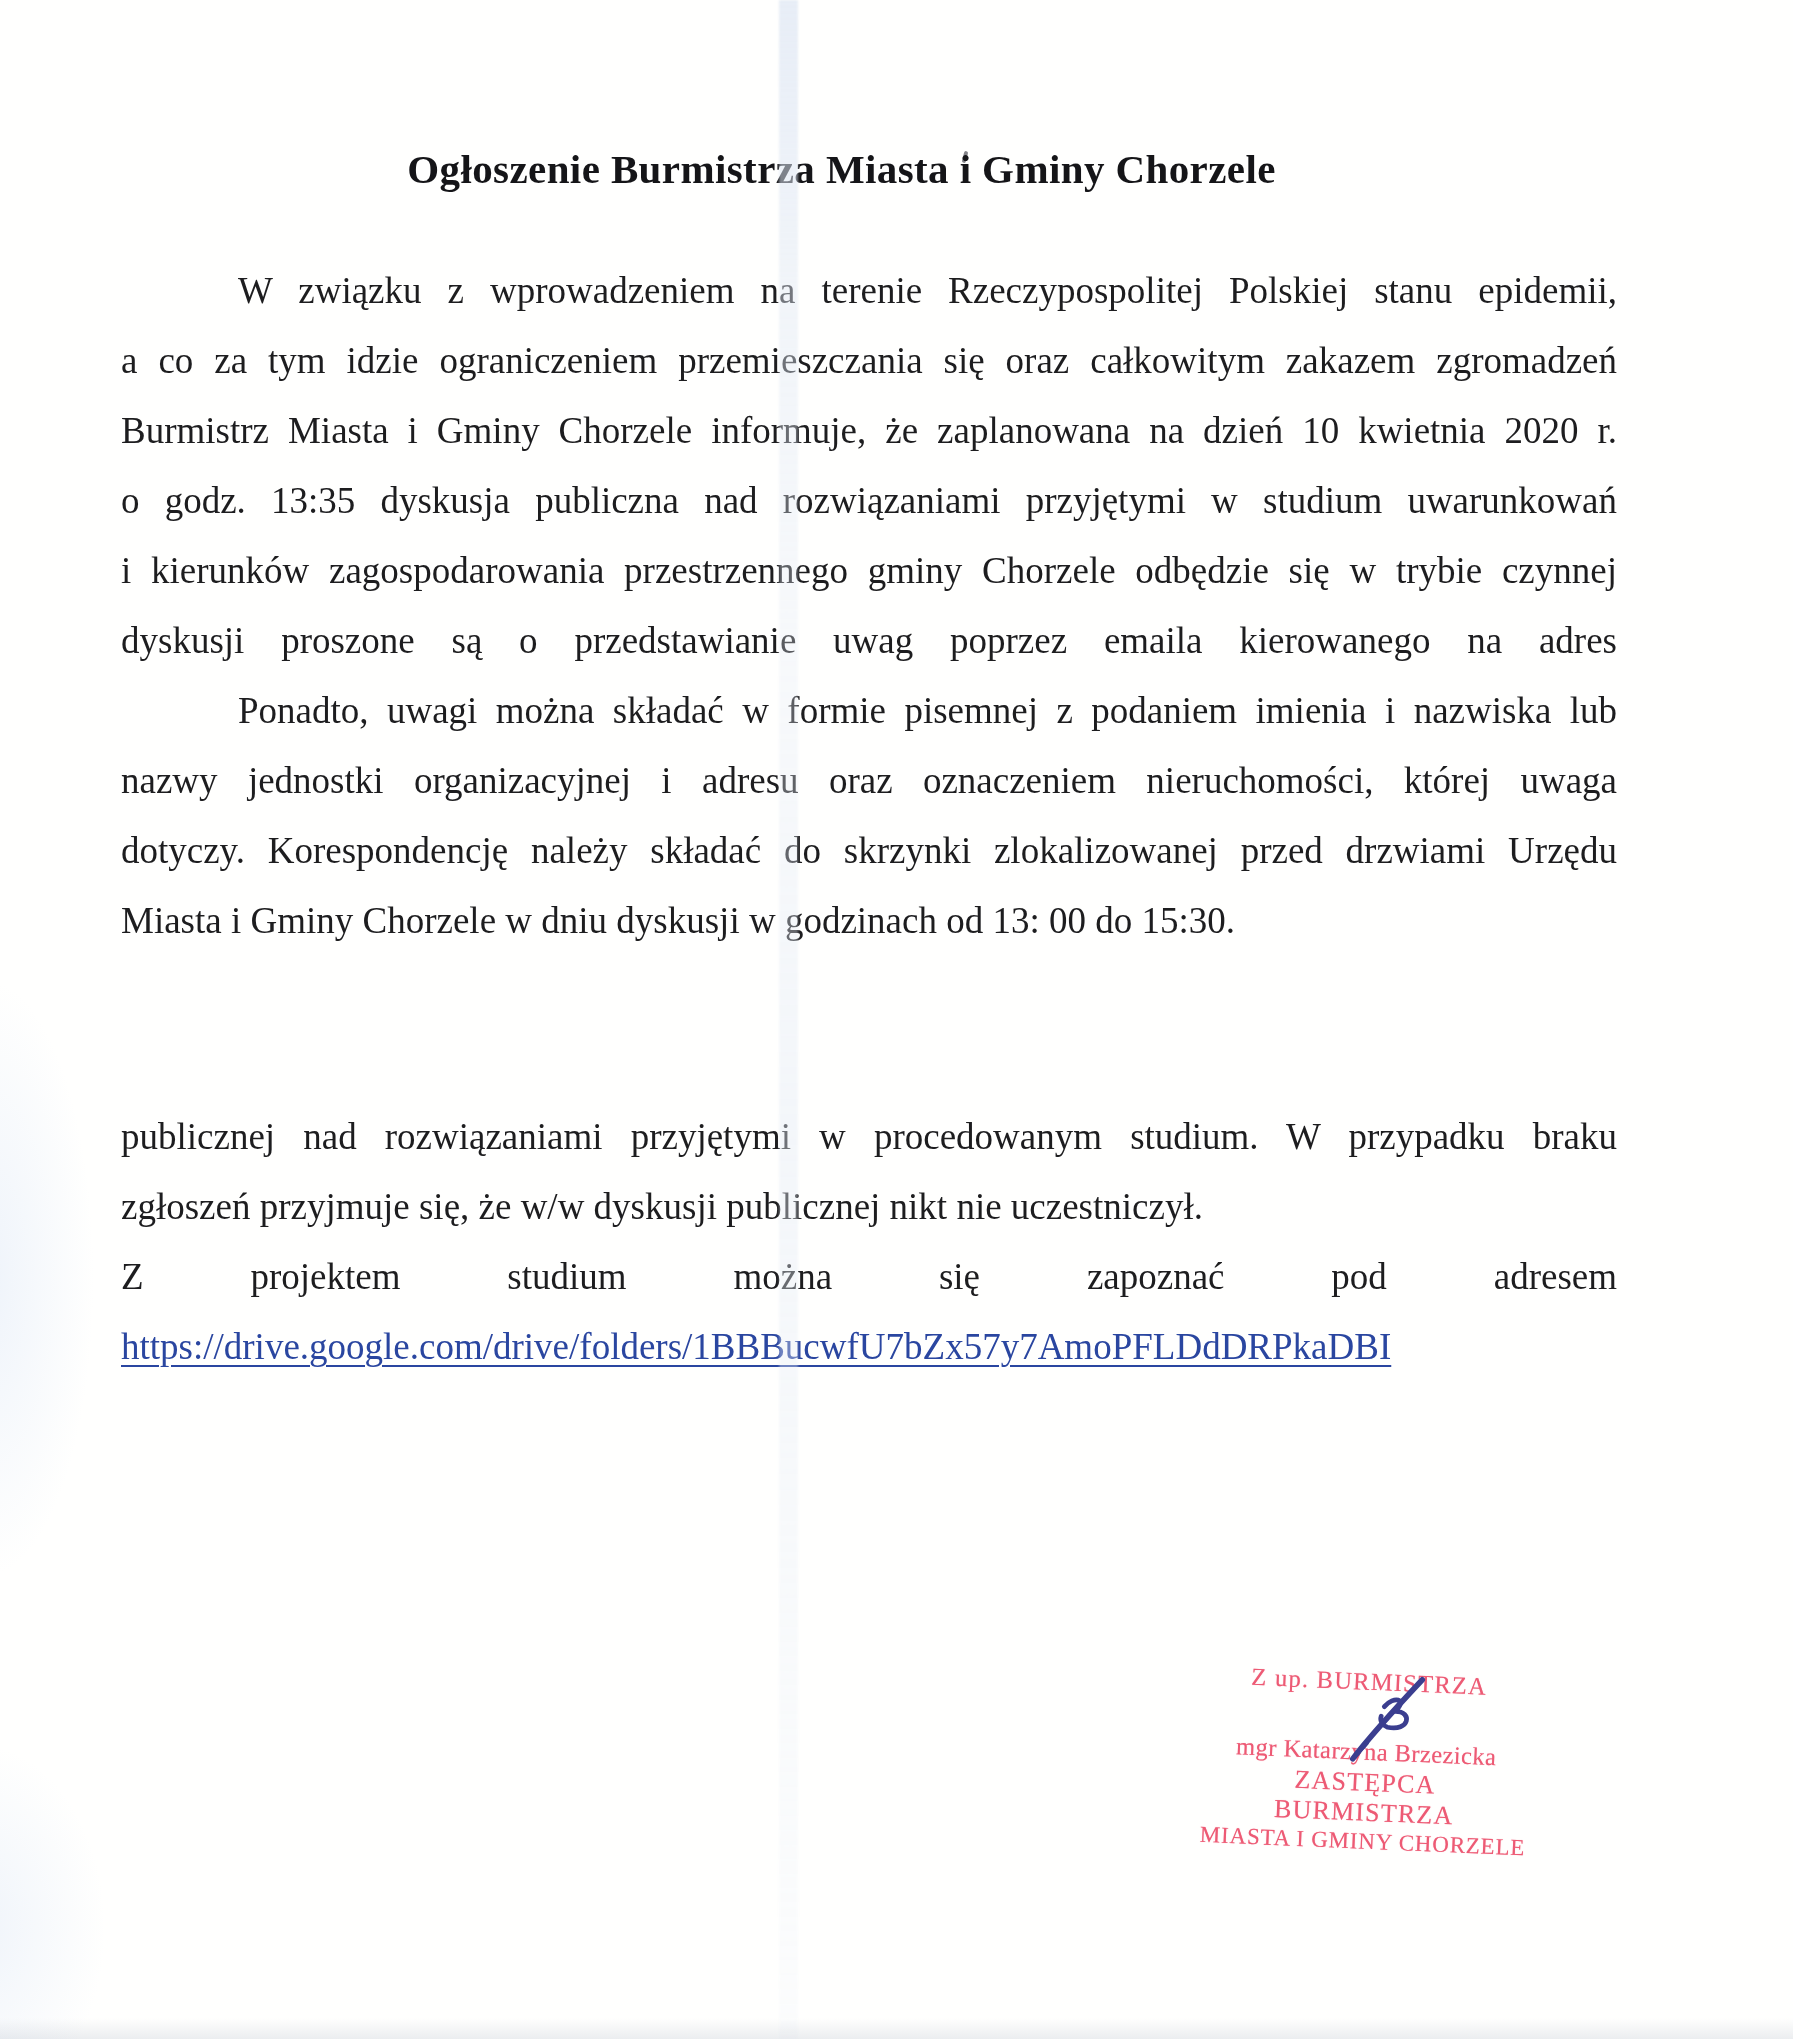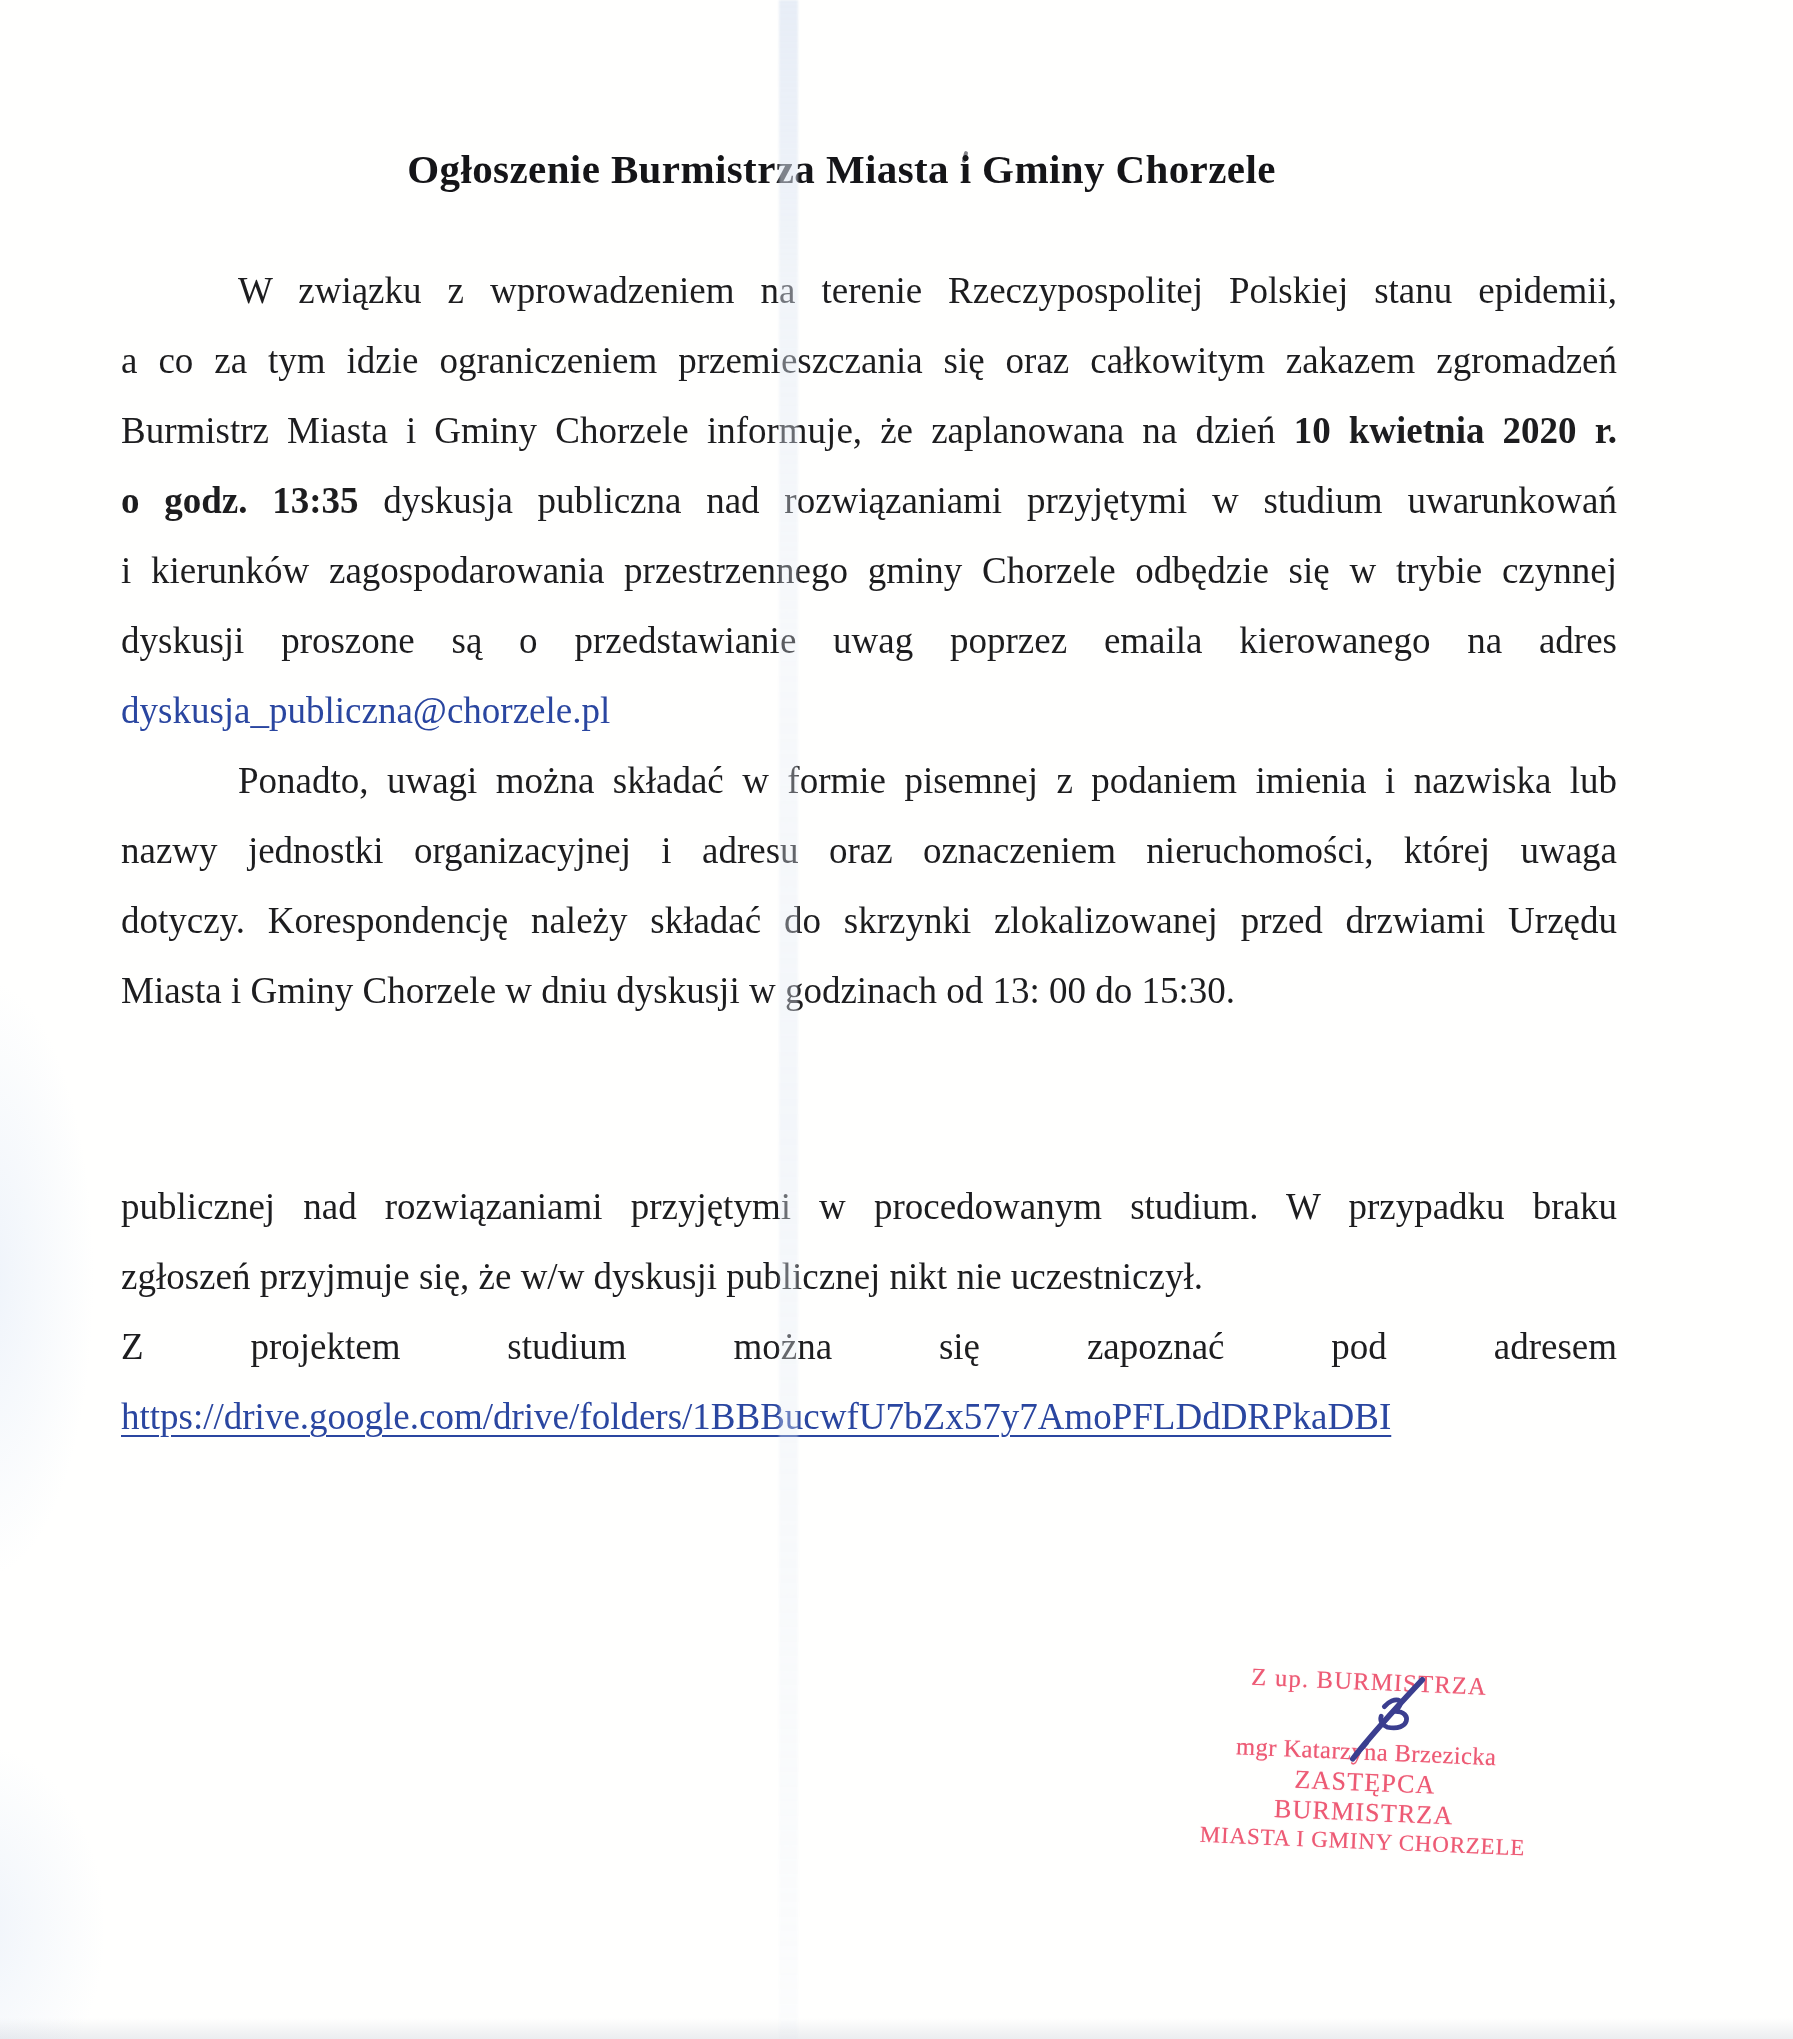--- a/index.html
+++ b/index.html
@@ -55,21 +55,21 @@
     color:#151518;
   }
   .content{
     position:absolute;top:256px;left:121px;width:1496px;z-index:2;
     font-size:37px;line-height:70px;
   }
   .jl{text-align:justify;text-align-last:justify;}
   .ll{text-align:left;}
   .indent{text-indent:117px;}
   .gap-before{margin-top:146px;}
-  .b{font-weight:bold;}
+  .b{font-weight:normal;}
   .email{color:var(--link-blue);}
   .drive-link{
     color:var(--link-blue);
     text-decoration:underline;
     text-decoration-thickness:2.4px;
     text-underline-offset:5.6px;
     cursor:pointer;
   }
   
   .stamp{
@@ -103,21 +103,20 @@
 
     <div>
       <div class="jl indent">W związku z wprowadzeniem na terenie Rzeczypospolitej Polskiej stanu epidemii,</div>
       <div class="jl">a co za tym idzie ograniczeniem przemieszczania się oraz całkowitym zakazem zgromadzeń</div>
       <div class="jl"><span>Burmistrz Miasta i Gminy Chorzele informuje, że zaplanowana na dzień</span>
         <span class="b">10 kwietnia 2020 r.</span></div>
       <div class="jl"><span class="b">o godz. 13:35</span>
         <span>dyskusja publiczna nad rozwiązaniami przyjętymi w studium uwarunkowań</span></div>
       <div class="jl">i kierunków zagospodarowania przestrzennego gminy Chorzele odbędzie się w trybie czynnej</div>
       <div class="jl">dyskusji proszone są o przedstawianie uwag poprzez emaila kierowanego na adres</div>
-      <div class="ll"><span class="email">dyskusja_publiczna@chorzele.pl</span></div>
     </div>
 
     <div>
       <div class="jl indent">Ponadto, uwagi można składać w formie pisemnej z podaniem imienia i nazwiska lub</div>
       <div class="jl">nazwy jednostki organizacyjnej i adresu oraz oznaczeniem nieruchomości, której uwaga</div>
       <div class="jl">dotyczy. Korespondencję należy składać do skrzynki zlokalizowanej przed drzwiami Urzędu</div>
       <div class="ll">Miasta i Gminy Chorzele w dniu dyskusji w godzinach od 13: 00 do 15:30.</div>
     </div>
 
     <div class="gap-before">

